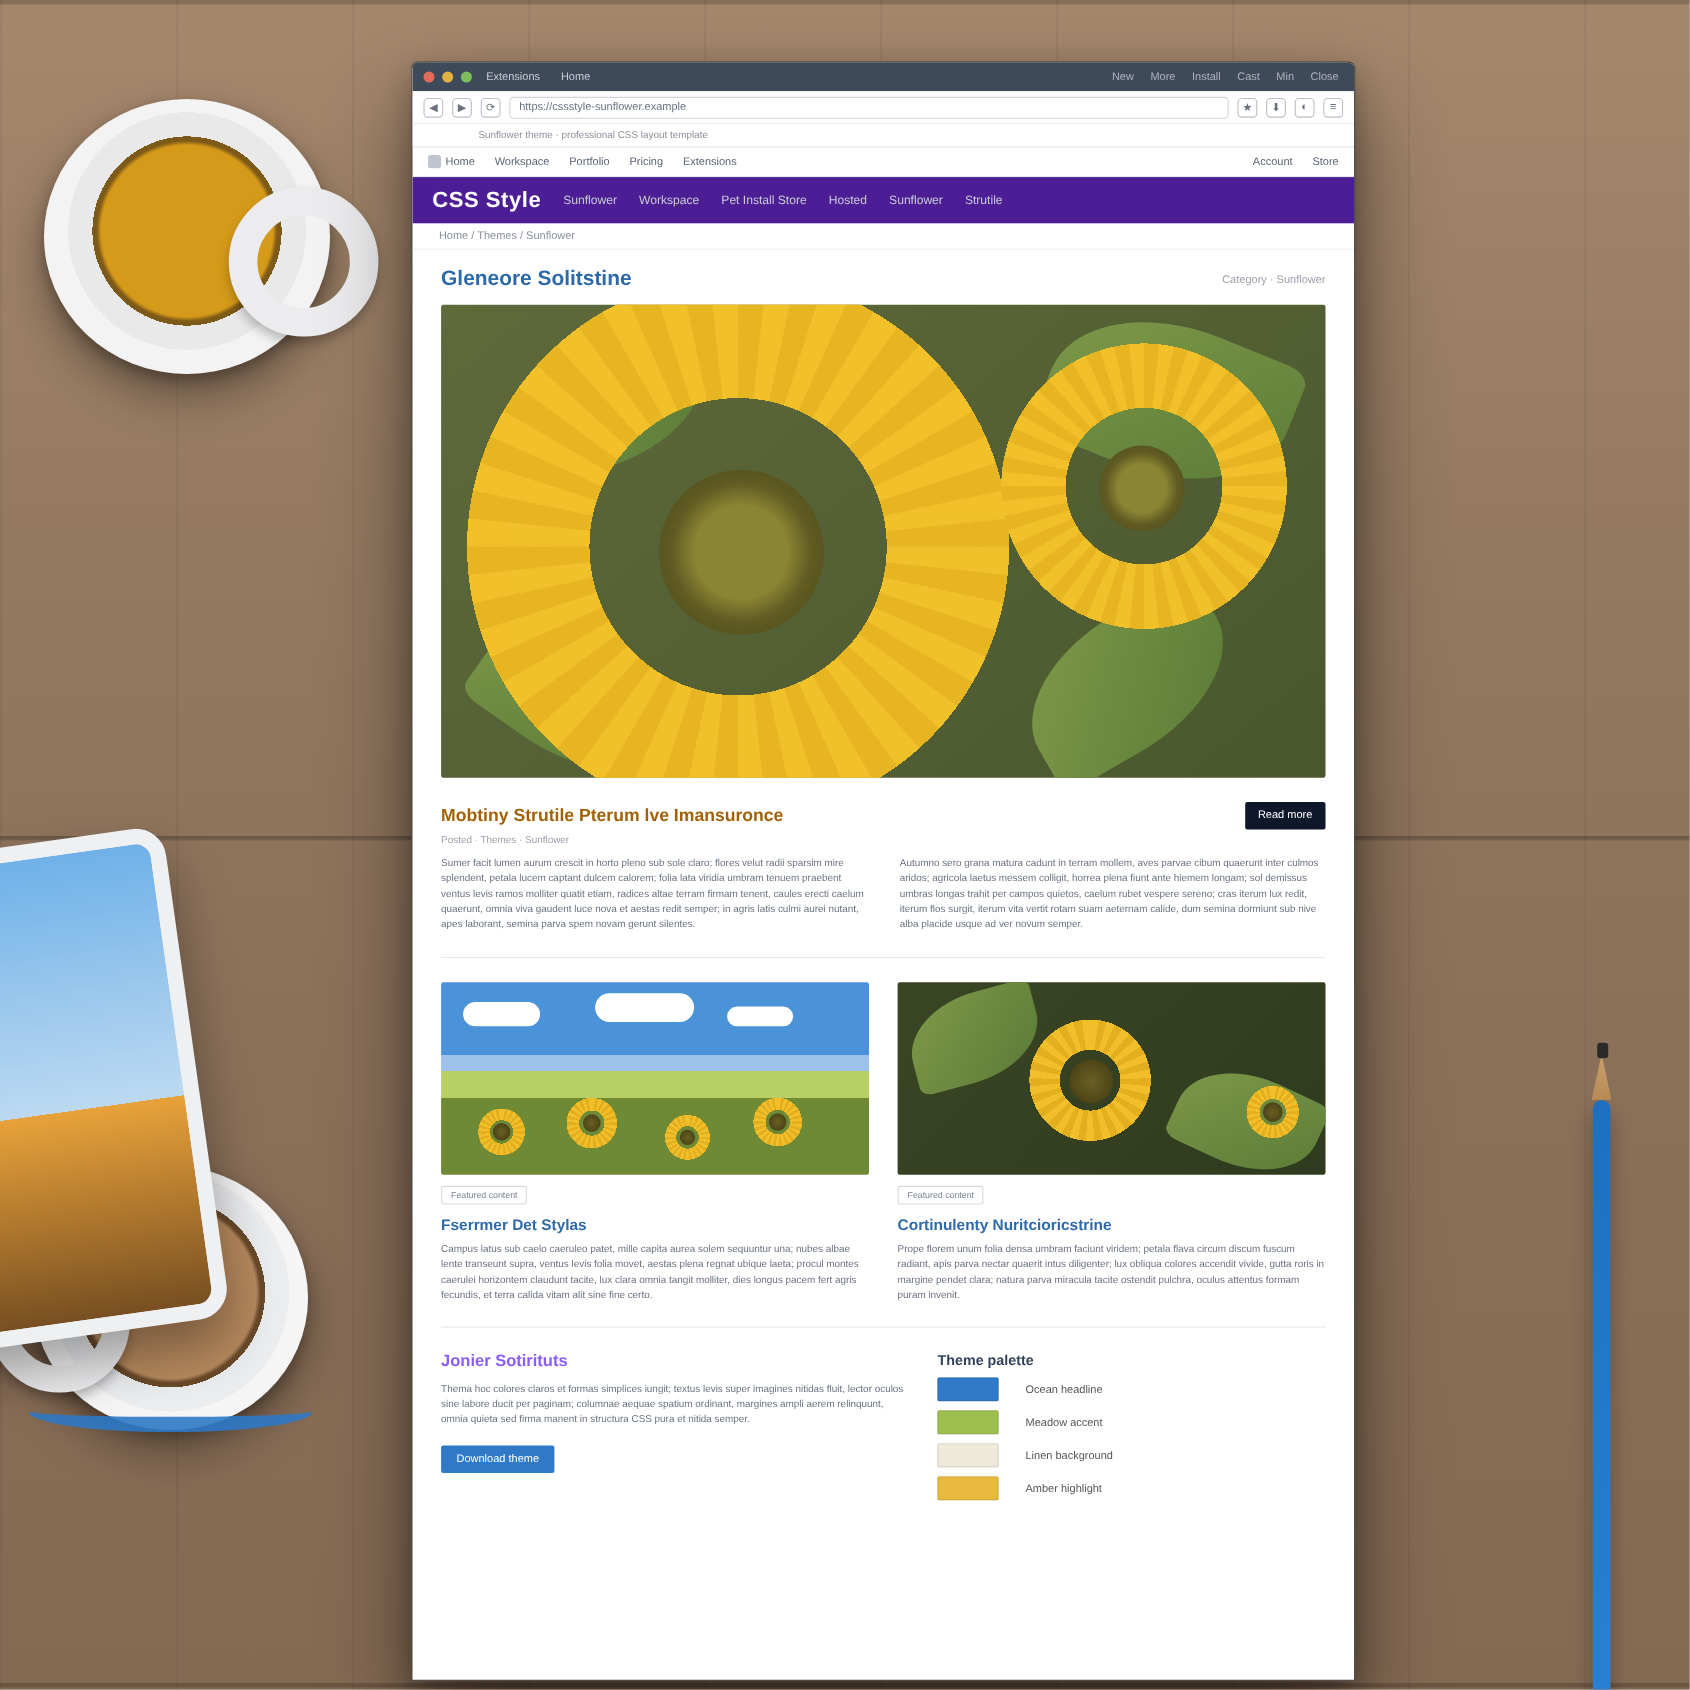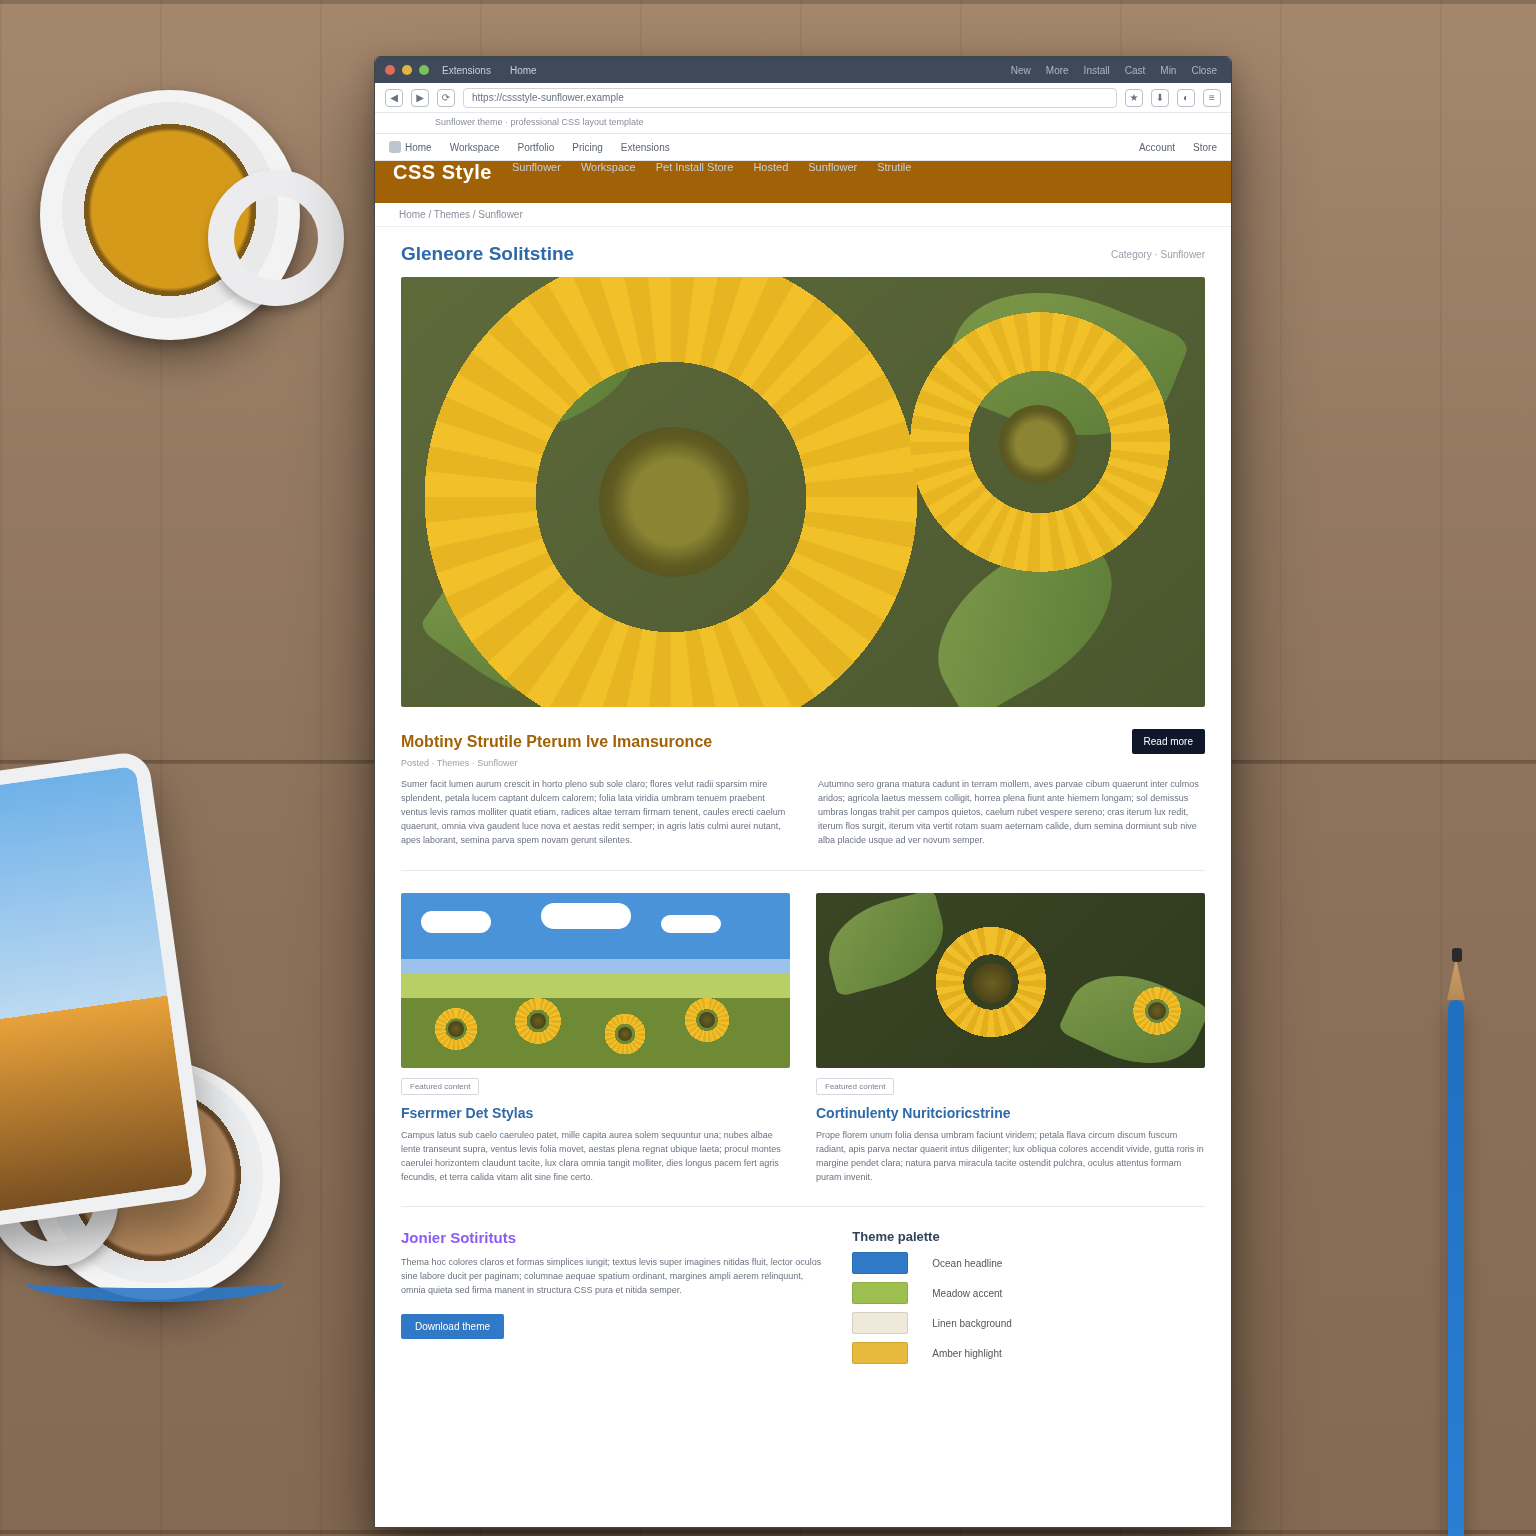--- a/index.html
+++ b/index.html
@@ -86,21 +86,21 @@
   .addrrow{height:30px;display:flex;align-items:center;gap:8px;padding:0 10px;background:#fff;border-bottom:1px solid #e6e7ea;}
   .icon-btn{width:18px;height:18px;border:1px solid #b9bfc8;border-radius:4px;display:flex;align-items:center;justify-content:center;font-size:10px;color:#6a7280;}
   .addr{flex:1;height:20px;border:1px solid #cfd3da;border-radius:4px;padding:0 8px;font-size:10px;color:#6a7280;display:flex;align-items:center;}
   .subaddr{height:20px;display:flex;align-items:center;gap:8px;padding:2px 60px 4px;background:#fff;font-size:9px;color:#8a8f99;}
   .tabsrow{height:28px;border-top:1px solid #e6e7ea;border-bottom:1px solid #e6e7ea;display:flex;align-items:center;gap:18px;padding:0 14px;font-size:10px;color:#5b6573;}
   .tabsrow .tabi{display:flex;align-items:center;gap:4px;}
   .tabsrow .spacer{flex:1;}
   .favicon{width:12px;height:12px;border-radius:3px;background:#bfc5ce;}
 
   
-  .sitebar{height:42px;background:#a16207;display:flex;align-items:flex-start;padding:0 18px;gap:20px;}
+  .sitebar{height:42px;background:#4c1d95;display:flex;align-items:center;padding:0 18px;gap:20px;}
   .brand{color:#fff;font-size:20px;font-weight:600;letter-spacing:.5px;}
   .sitebar a{color:#c7cdd6;font-size:11px;text-decoration:none;}
   .crumbs{height:24px;border-bottom:1px solid #eceef1;display:flex;align-items:center;padding:0 24px;font-size:10px;color:#8a8f99;gap:8px;}
 
   .page{padding:16px 26px 40px;}
   .pgtitle-row{display:flex;align-items:center;justify-content:space-between;}
   .pgtitle{color:#2f6aa8;font-size:19px;font-weight:600;}
   .meta{color:#9aa0aa;font-size:10px;}
 
   .hero{margin-top:12px;height:430px;border-radius:2px;position:relative;overflow:hidden;

